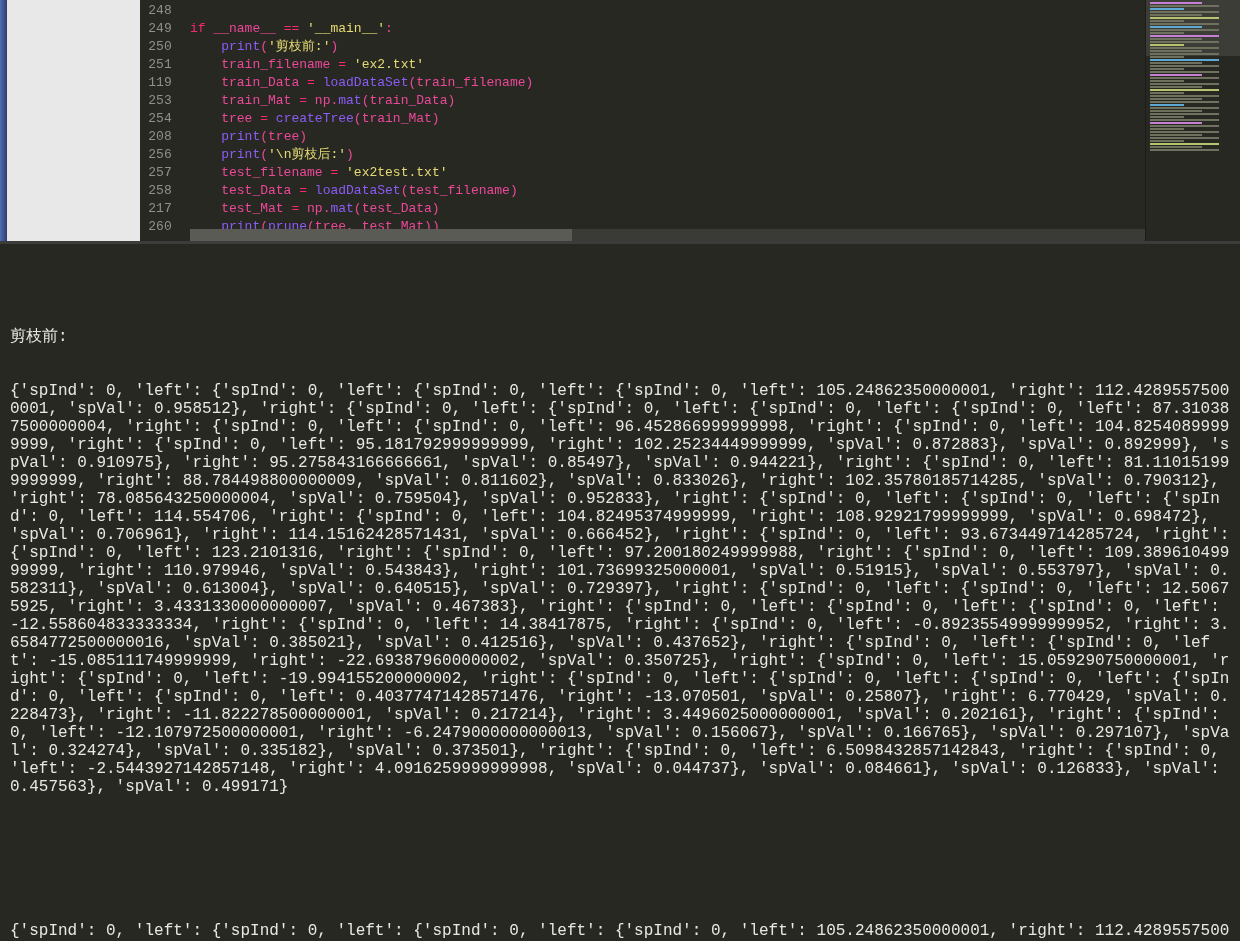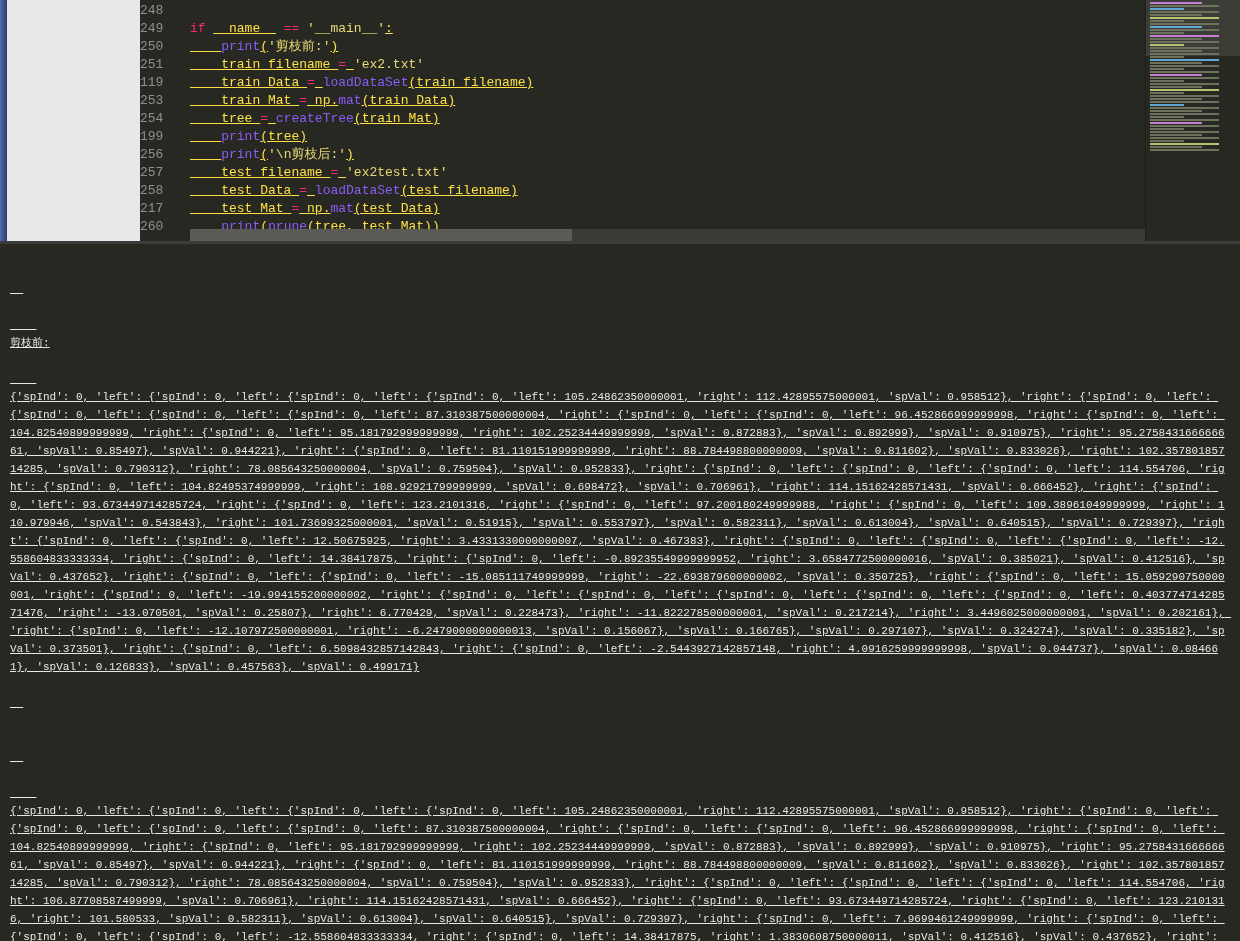--- a/index.html
+++ b/index.html
@@ -4,21 +4,21 @@
 <style>
   * { margin: 0; padding: 0; box-sizing: border-box; }
   html, body { width: 1240px; height: 941px; overflow: hidden; font-family: Consolas, "Courier New", monospace; }
   body { background: #1e1e1e; color: #ccc; display: flex; flex-direction: column; }
 
   
   .top { display: flex; height: 244px; border-bottom: 3px solid #3c3c3c; }
   .left-strip { width: 7px; background: linear-gradient(to right, #4d6fb3, #2d3d6b); }
   .stub-panel { width: 133px; background: #e8e8e8; }
   .editor-wrap { flex: 1; display: flex; background: #272822; position: relative; }
-  .gutter { width: 50px; text-align: left; padding-right: 10px; color: #8f908a; font-size: 13px; line-height: 18px; padding-top: 2px; user-select: none; }
+  .gutter { width: 50px; text-align: center; padding-right: 10px; color: #8f908a; font-size: 13px; line-height: 18px; padding-top: 2px; user-select: none; }
   .gutter .ln { height: 18px; }
   .code { flex: 1; font-size: 13px; line-height: 18px; padding-top: 2px; white-space: pre; color: #f8f8f2; overflow: hidden; }
   .code .row { height: 18px; }
   .hscroll { position: absolute; bottom: 0; left: 50px; right: 0; height: 12px; background: #3a3b36; }
   .hscroll .thumb { position: absolute; left: 0; top: 0; height: 100%; width: 40%; background: #5a5b55; }
 
   .minimap { width: 95px; background: #272822; border-left: 1px solid #1c1d1a; position: relative; overflow: hidden; }
   .mm-block { position: absolute; left: 4px; right: 4px; }
   .mm-line { height: 2px; margin-bottom: 1px; background: #6e715e; }
   .mm-line.a { width: 60%; }
@@ -27,43 +27,43 @@
   .mm-line.hl1 { background: #c77fd6; }
   .mm-line.hl2 { background: #5fa8d3; }
   .mm-line.hl3 { background: #b8c26e; }
   .mm-view { position: absolute; left: 0; right: 0; top: 0; height: 56px; background: rgba(255,255,255,0.10); }
 
   
   .kw   { color: #f92672; }   
   .fn   { color: #8b5cf6; }   
   .str  { color: #e6db74; }   
   .op   { color: #f92672; }   
-  .pn   { color: #fde047; text-decoration: underline; }   
+  .pn   { color: #ec4899; }   
 
   
-  .console { flex: 1; background: #272822; color: #e8e8e2; font-size: 11px; line-height: 18px; padding: 18px 10px; overflow: hidden; white-space: pre-wrap; word-break: break-all; text-decoration: underline; }
+  .console { flex: 1; background: #272822; color: #e8e8e2; font-size: 16px; line-height: 18px; padding: 12px 10px; overflow: hidden; white-space: pre-wrap; word-break: break-all; }
   .console .section { margin-bottom: 18px; }
 </style>
 </head>
 <body>
 
 <div class="top">
   <div class="left-strip"></div>
   <div class="stub-panel"></div>
 
   <div class="editor-wrap">
     <div class="gutter" id="gutter">
         <div class="ln">248</div>
         <div class="ln">249</div>
         <div class="ln">250</div>
         <div class="ln">251</div>
         <div class="ln">119</div>
         <div class="ln">253</div>
         <div class="ln">254</div>
-        <div class="ln">199</div>
+        <div class="ln">208</div>
         <div class="ln">256</div>
         <div class="ln">257</div>
         <div class="ln">258</div>
         <div class="ln">217</div>
         <div class="ln">260</div>
       </div>
     <div class="code" id="code"><div class="row"></div><div class="row"><span class="kw">if </span><span class="pn">__name__</span><span class="op"> == </span><span class="str">'__main__'</span><span class="pn">:</span></div><div class="row"><span class="pn">    </span><span class="fn">print</span><span class="pn">(</span><span class="str">'剪枝前:'</span><span class="pn">)</span></div><div class="row"><span class="pn">    train_filename </span><span class="op">=</span><span class="pn"> </span><span class="str">'ex2.txt'</span></div><div class="row"><span class="pn">    train_Data </span><span class="op">=</span><span class="pn"> </span><span class="fn">loadDataSet</span><span class="pn">(train_filename)</span></div><div class="row"><span class="pn">    train_Mat </span><span class="op">=</span><span class="pn"> np.</span><span class="fn">mat</span><span class="pn">(train_Data)</span></div><div class="row"><span class="pn">    tree </span><span class="op">=</span><span class="pn"> </span><span class="fn">createTree</span><span class="pn">(train_Mat)</span></div><div class="row"><span class="pn">    </span><span class="fn">print</span><span class="pn">(tree)</span></div><div class="row"><span class="pn">    </span><span class="fn">print</span><span class="pn">(</span><span class="str">'\n剪枝后:'</span><span class="pn">)</span></div><div class="row"><span class="pn">    test_filename </span><span class="op">=</span><span class="pn"> </span><span class="str">'ex2test.txt'</span></div><div class="row"><span class="pn">    test_Data </span><span class="op">=</span><span class="pn"> </span><span class="fn">loadDataSet</span><span class="pn">(test_filename)</span></div><div class="row"><span class="pn">    test_Mat </span><span class="op">=</span><span class="pn"> np.</span><span class="fn">mat</span><span class="pn">(test_Data)</span></div><div class="row"><span class="pn">    </span><span class="fn">print</span><span class="pn">(</span><span class="fn">prune</span><span class="pn">(tree, test_Mat))</span></div></div>
     <div class="hscroll">
       <div class="thumb"></div>
     </div>

